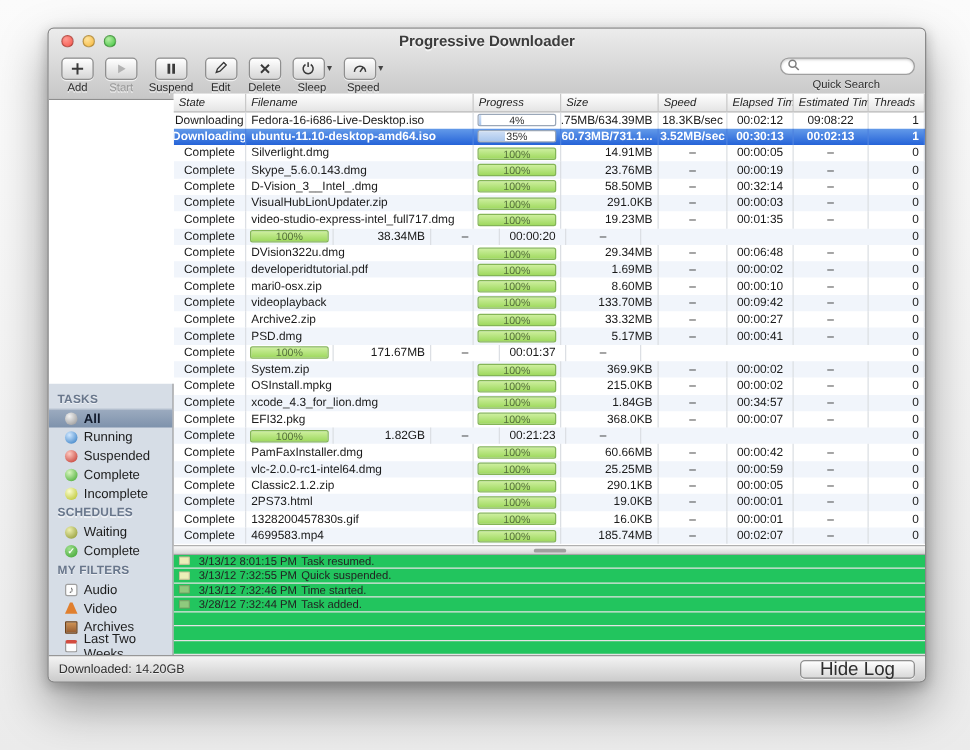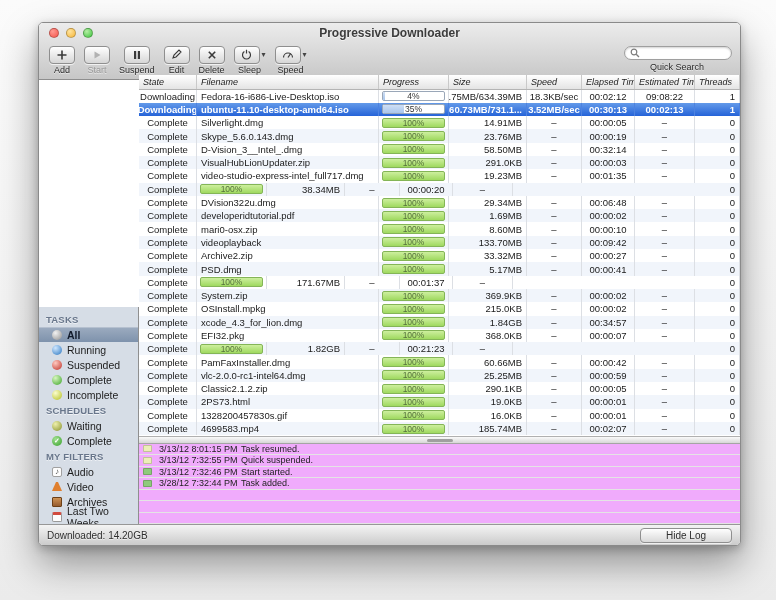--- a/index.html
+++ b/index.html
@@ -109,37 +109,37 @@
   .td.c-threads  { justify-content:flex-end; }
   .bar { position:relative; width:100%; height:10px; border-radius:2px; overflow:hidden; }
   .bar.downloading { background:#fff; border:1px solid #9aa7b8; }
   .bar.downloading .fill { position:absolute; left:0; top:0; bottom:0; background: linear-gradient(#cfdff5,#a9c6ec); }
   .bar.complete { background: linear-gradient(#cdef9e, #9fd95f); border:1px solid #84b557; }
   .bar .pct { position:absolute; left:0; right:0; top:0; text-align:center; font-size:8.5px; font-weight:normal; color:#333; line-height:9px; }
   .bar.complete .pct { color:#55703c; }
   
   .splitter { flex:0 0 8px; background: linear-gradient(#fafafa, #d7d7d7); border-top:1px solid #b0b0b0; border-bottom:1px solid #a5a5a5; position:relative; }
   .splitter .thumb { position:absolute; left:50%; top:2px; width:26px; height:3px; margin-left:-13px; border-radius:2px; background:#9f9f9f; }
-  .log { flex:1; background:#f0abfc; overflow:hidden; }
+  .log { flex:1; background:#22c55e; overflow:hidden; }
   .log-row { display:flex; align-items:center; height:11.5px; border-bottom:1px solid #e4e4e4; padding-left:4px; }
   .log-swatch { width:9px; height:7px; border-radius:1px; margin-right:7px; border:1px solid rgba(0,0,0,.18); flex:0 0 9px; }
   .log-time { font-size:9px; color:#222; width:82px; flex:0 0 82px; }
   .log-msg  { font-size:9px; color:#222; }
   
   .statusbar {
     flex:0 0 21px; background: linear-gradient(#f4f4f4, #cbcbcb);
     border-top:1px solid #979797;
     display:flex; align-items:center; padding:0 8px;
   }
   .status-text { font-size:10px; color:#2e2e2e; text-shadow:0 1px 0 rgba(255,255,255,.6); }
   .hidelog-btn {
     margin-left:auto; width:92px; height:15px; border-radius:4px;
     background: linear-gradient(#fefefe, #d9d9d9);
     border:1px solid #8f8f8f; font-family:"Liberation Sans",sans-serif;
-    font-size:10px; color:#2e2e2e; line-height:13px; text-align:center;
+    font-size:15px; color:#2e2e2e; line-height:13px; text-align:center;
     box-shadow:0 1px 0 rgba(255,255,255,.7);
   }
 </style>
 </head>
 <body>
 
 <div class="window">
 
   <div class="chrome">
     <div class="titlebar">
@@ -692,21 +692,21 @@
             <span class="log-msg">Task resumed.</span>
           </div>
           <div class="log-row">
             <span class="log-swatch" style="background: rgb(236, 238, 184);"></span>
             <span class="log-time">3/13/12 7:32:55 PM</span>
             <span class="log-msg">Quick suspended.</span>
           </div>
           <div class="log-row">
             <span class="log-swatch" style="background: rgb(143, 202, 125);"></span>
             <span class="log-time">3/13/12 7:32:46 PM</span>
-            <span class="log-msg">Start started.</span>
+            <span class="log-msg">Time started.</span>
           </div>
           <div class="log-row">
             <span class="log-swatch" style="background: rgb(143, 202, 125);"></span>
             <span class="log-time">3/28/12 7:32:44 PM</span>
             <span class="log-msg">Task added.</span>
           </div>
           <div class="log-row"></div>
           <div class="log-row"></div>
           <div class="log-row"></div>
         </div>

